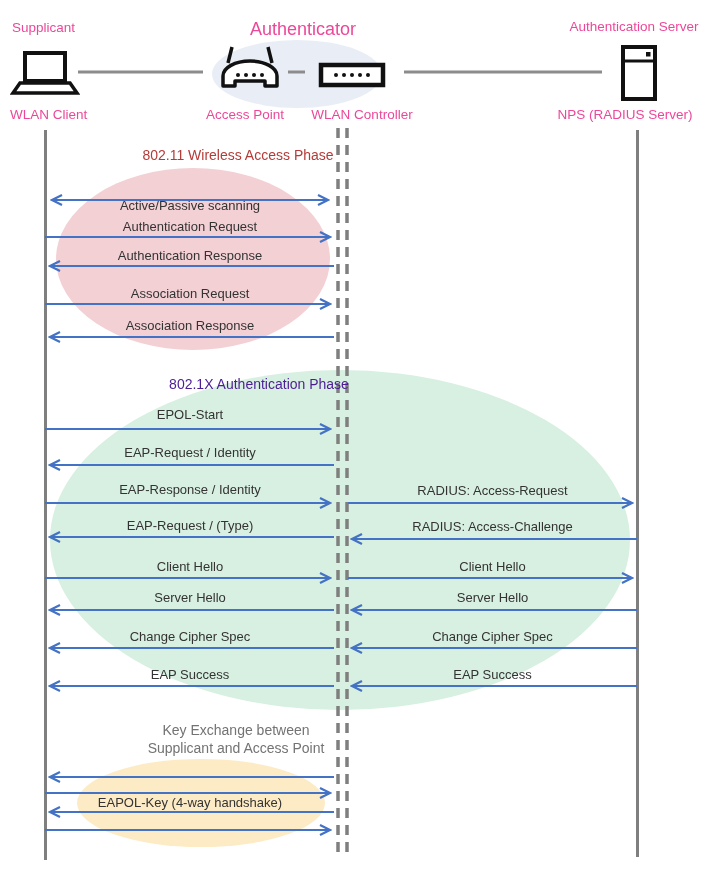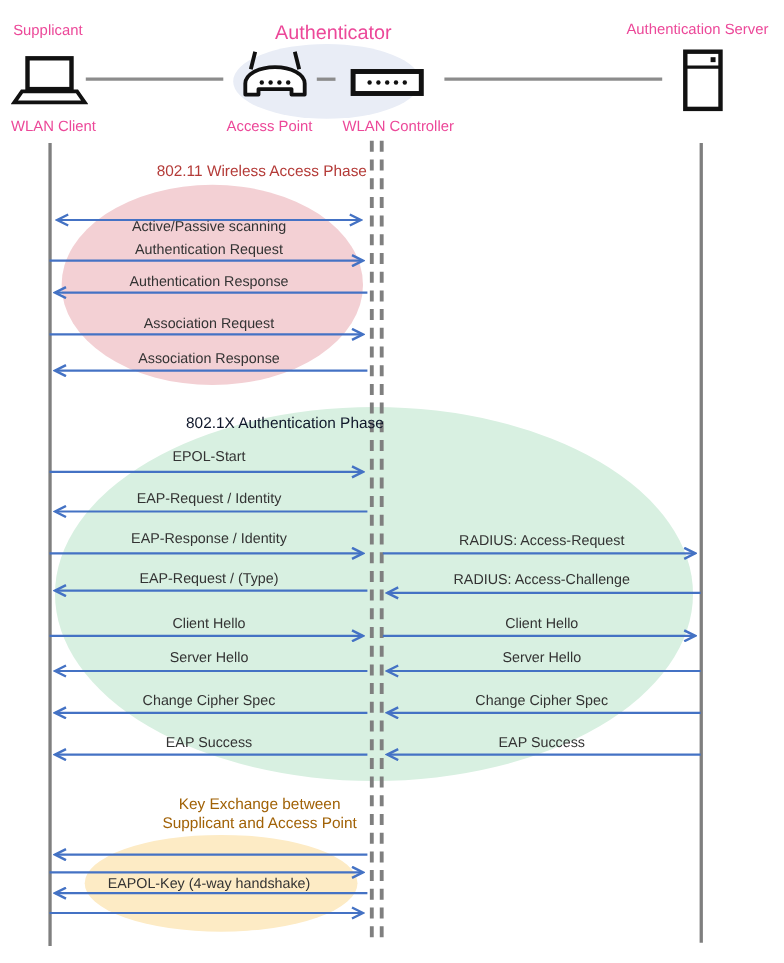--- a/index.html
+++ b/index.html
@@ -3,22 +3,22 @@
 <meta charset="utf-8">
 <style>
   html,body{margin:0;padding:0;background:#ffffff;}
   #stage{position:relative;width:713px;height:875px;background:#ffffff;overflow:hidden;
          font-family:"Liberation Sans", sans-serif;color:#262626;}
   .lbl{position:absolute;font-size:13px;color:#ec4899;white-space:nowrap;}
   .msg{position:absolute;width:290px;text-align:center;font-size:13px;color:#333333;white-space:nowrap;}
   .msgR{position:absolute;width:289px;text-align:center;font-size:13px;color:#333333;white-space:nowrap;}
   .phase{position:absolute;width:290px;text-align:center;font-size:14px;font-weight:400;white-space:nowrap;padding-left:48px;}
   .t-red{color:#B43B38;}
-  .t-green{color:#0f172a;}
-  .t-orange{color:#a16207;}
+  .t-green{color:#4c1d95;}
+  .t-orange{color:#737373;}
   .ctr{text-align:center;}
   svg{position:absolute;left:0;top:0;}
 </style>
 </head>
 <body>
 
 <div id="stage">
 
   <svg width="713" height="875" viewBox="0 0 713 875">
     <defs>
@@ -103,20 +103,21 @@
     <rect x="26" y="8" width="4.5" height="4.5" fill="#111111"></rect>
   </svg>
 
   <div class="lbl" style="left:12px;top:20px;font-size:13.5px;">Supplicant</div>
   <div class="lbl ctr" style="left:203px;top:19px;width:200px;font-size:18px;">Authenticator</div>
   <div class="lbl ctr" style="left:534px;top:19px;width:200px;font-size:13.5px;">Authentication Server</div>
 
   <div class="lbl" style="left:10px;top:107px;font-size:13.5px;text-align:center;">WLAN Client</div>
   <div class="lbl ctr" style="left:145px;top:107px;width:200px;font-size:13.5px;">Access Point</div>
   <div class="lbl ctr" style="left:262px;top:107px;width:200px;font-size:13.5px;">WLAN Controller</div>
+  <div class="lbl ctr" style="left:540px;top:107px;width:170px;font-size:13.5px;">NPS (RADIUS Server)</div>
 
   <div class="phase t-red" style="left:45px;top:147px;">802.11 Wireless Access Phase</div>
   <div class="phase t-green" style="left:66px;top:376px;">802.1X Authentication Phase</div>
   <div class="phase t-orange" style="left:43px;top:722px;">Key Exchange between</div>
   <div class="phase t-orange" style="left:43px;top:740px;">Supplicant and Access Point</div>
 
   <div class="msg" style="left:45px;top:198px;">Active/Passive scanning</div>
   <div class="msg" style="left:45px;top:219px;">Authentication Request</div>
   <div class="msg" style="left:45px;top:248px;">Authentication Response</div>
   <div class="msg" style="left:45px;top:286px;">Association Request</div>

